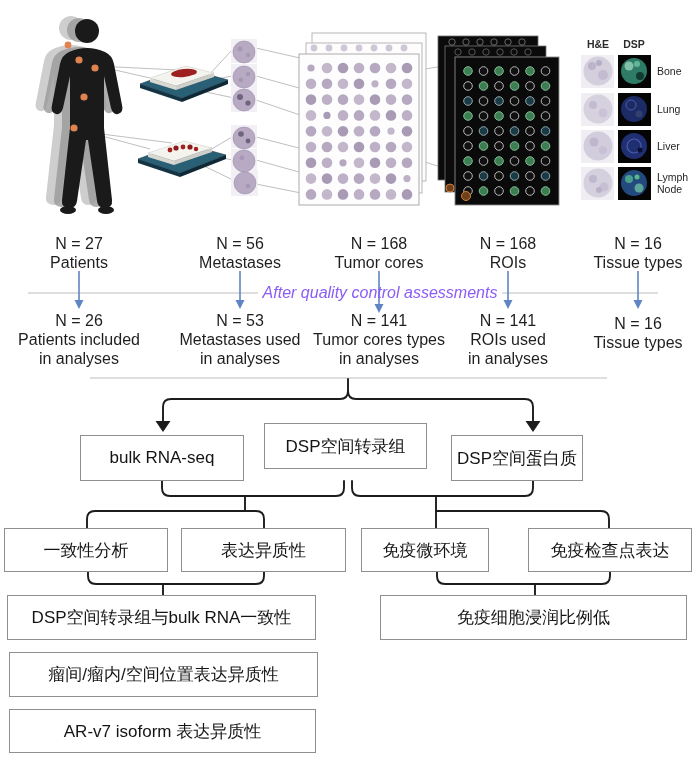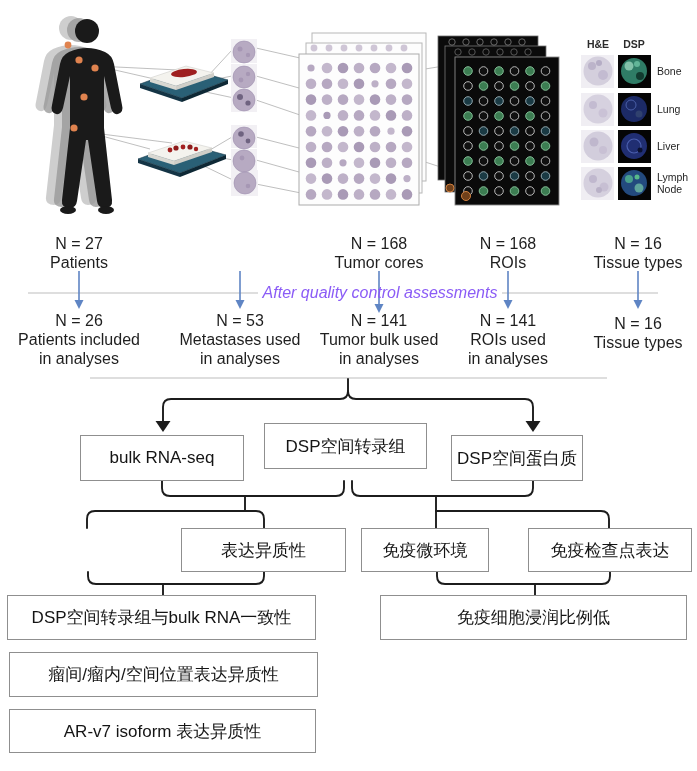--- a/index.html
+++ b/index.html
@@ -328,20 +328,24 @@
       <text x="657" y="150" font-size="10.5" fill="#1f1f1f">Liver</text>
       <text x="657" y="181" font-size="10.5" fill="#1f1f1f">Lymph</text>
       <text x="657" y="193" font-size="10.5" fill="#1f1f1f">Node</text>
     </g>
   </svg>
 
   <div class="col" style="left:-6px;top:234px;">
     <div class="ln">N = 27</div>
     <div class="ln">Patients</div>
   </div>
+  <div class="col" style="left:155px;top:234px;">
+    <div class="ln">N = 56</div>
+    <div class="ln">Metastases</div>
+  </div>
   <div class="col" style="left:294px;top:234px;">
     <div class="ln">N = 168</div>
     <div class="ln">Tumor cores</div>
   </div>
   <div class="col" style="left:423px;top:234px;">
     <div class="ln">N = 168</div>
     <div class="ln">ROIs</div>
   </div>
   <div class="col" style="left:553px;top:234px;">
     <div class="ln">N = 16</div>
@@ -355,21 +359,21 @@
     <div class="ln">Patients included</div>
     <div class="ln">in analyses</div>
   </div>
   <div class="col" style="left:155px;top:311px;">
     <div class="ln">N = 53</div>
     <div class="ln">Metastases used</div>
     <div class="ln">in analyses</div>
   </div>
   <div class="col" style="left:294px;top:311px;">
     <div class="ln">N = 141</div>
-    <div class="ln">Tumor bulk used</div>
+    <div class="ln">Tumor cores types</div>
     <div class="ln">in analyses</div>
   </div>
   <div class="col" style="left:423px;top:311px;">
     <div class="ln">N = 141</div>
     <div class="ln">ROIs used</div>
     <div class="ln">in analyses</div>
   </div>
   <div class="col" style="left:553px;top:314px;">
     <div class="ln">N = 16</div>
     <div class="ln">Tissue types</div>
@@ -417,20 +421,21 @@
     <g fill="#1c1c1c">
       <polygon points="155.5,421 170.5,421 163,432"></polygon>
       <polygon points="525.5,421 540.5,421 533,432"></polygon>
     </g>
   </svg>
 
   <div class="fbox" style="left:80px;top:435px;width:164px;height:46px;">bulk RNA-seq</div>
   <div class="fbox" style="left:264px;top:423px;width:163px;height:46px;">DSP空间转录组</div>
   <div class="fbox" style="left:451px;top:435px;width:132px;height:46px;">DSP空间蛋白质</div>
 
+  <div class="fbox" style="left:4px;top:528px;width:164px;height:44px;">一致性分析</div>
   <div class="fbox" style="left:181px;top:528px;width:165px;height:44px;">表达异质性</div>
   <div class="fbox" style="left:361px;top:528px;width:128px;height:44px;">免疫微环境</div>
   <div class="fbox" style="left:528px;top:528px;width:164px;height:44px;">免疫检查点表达</div>
 
   <div class="fbox" style="left:7px;top:595px;width:309px;height:45px;">DSP空间转录组与bulk RNA一致性</div>
   <div class="fbox" style="left:380px;top:595px;width:307px;height:45px;">免疫细胞浸润比例低</div>
   <div class="fbox" style="left:9px;top:652px;width:309px;height:45px;">瘤间/瘤内/空间位置表达异质性</div>
   <div class="fbox" style="left:9px;top:709px;width:307px;height:44px;">AR-v7 isoform 表达异质性</div>
 
 </div>

